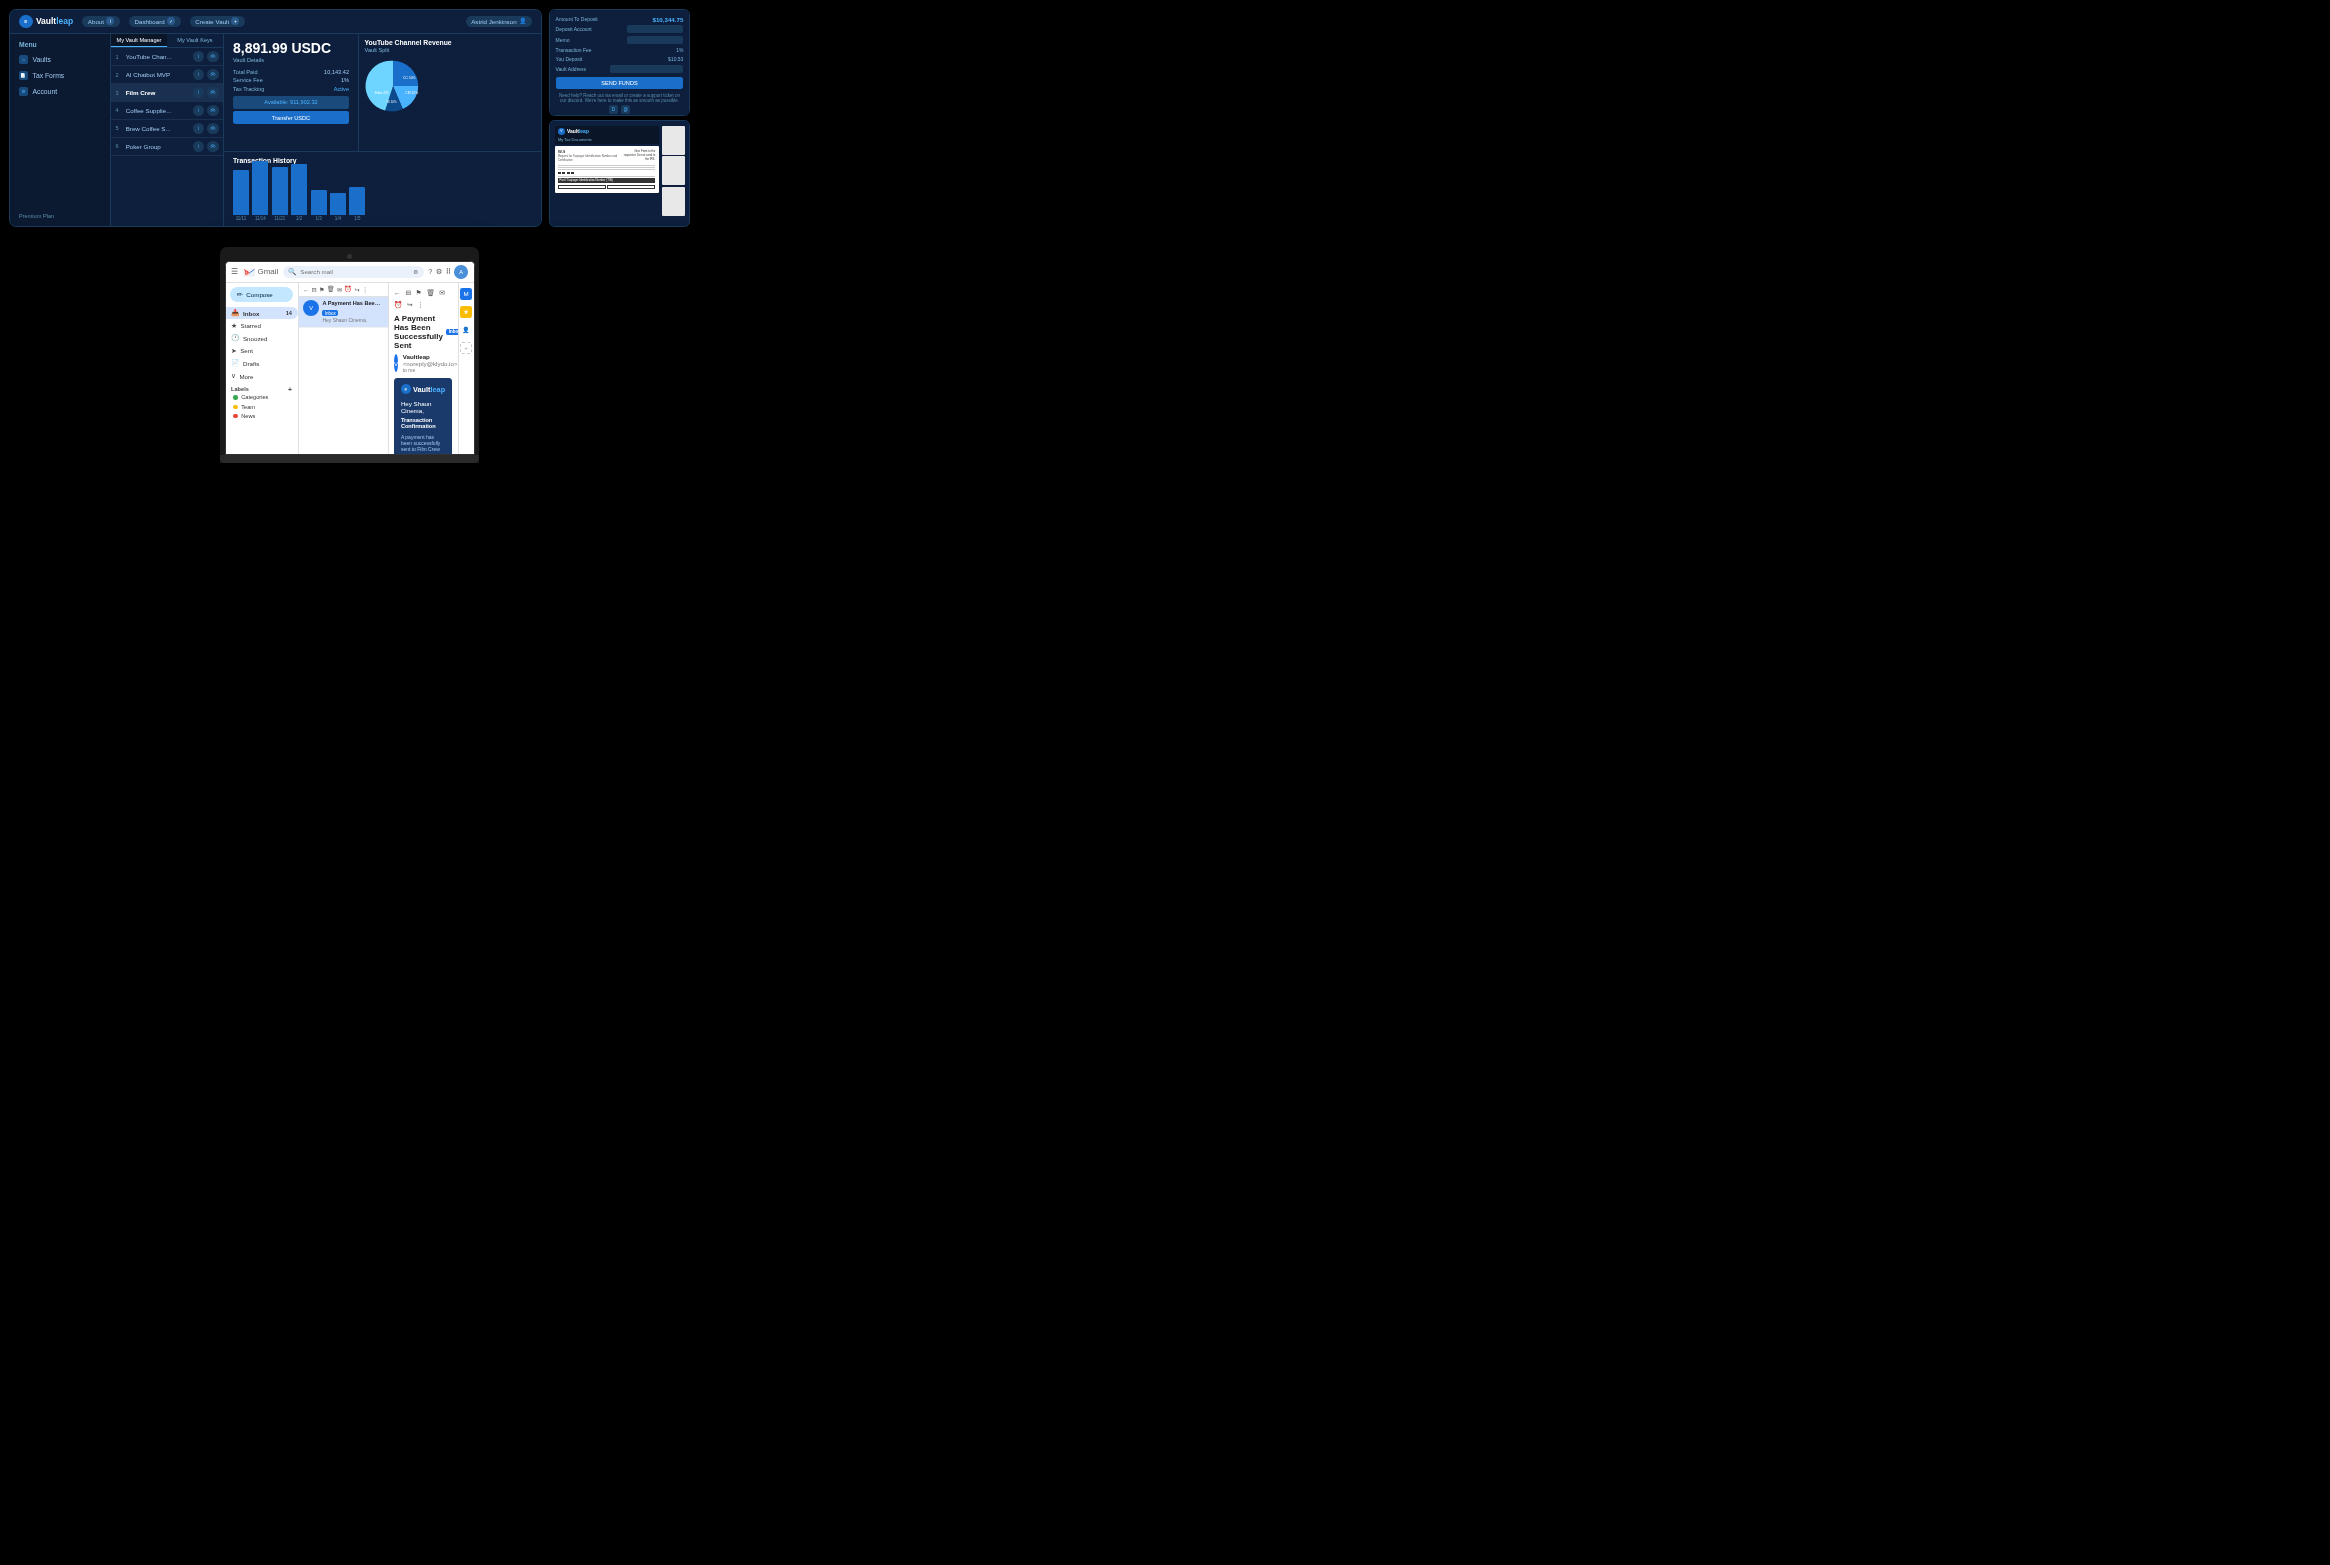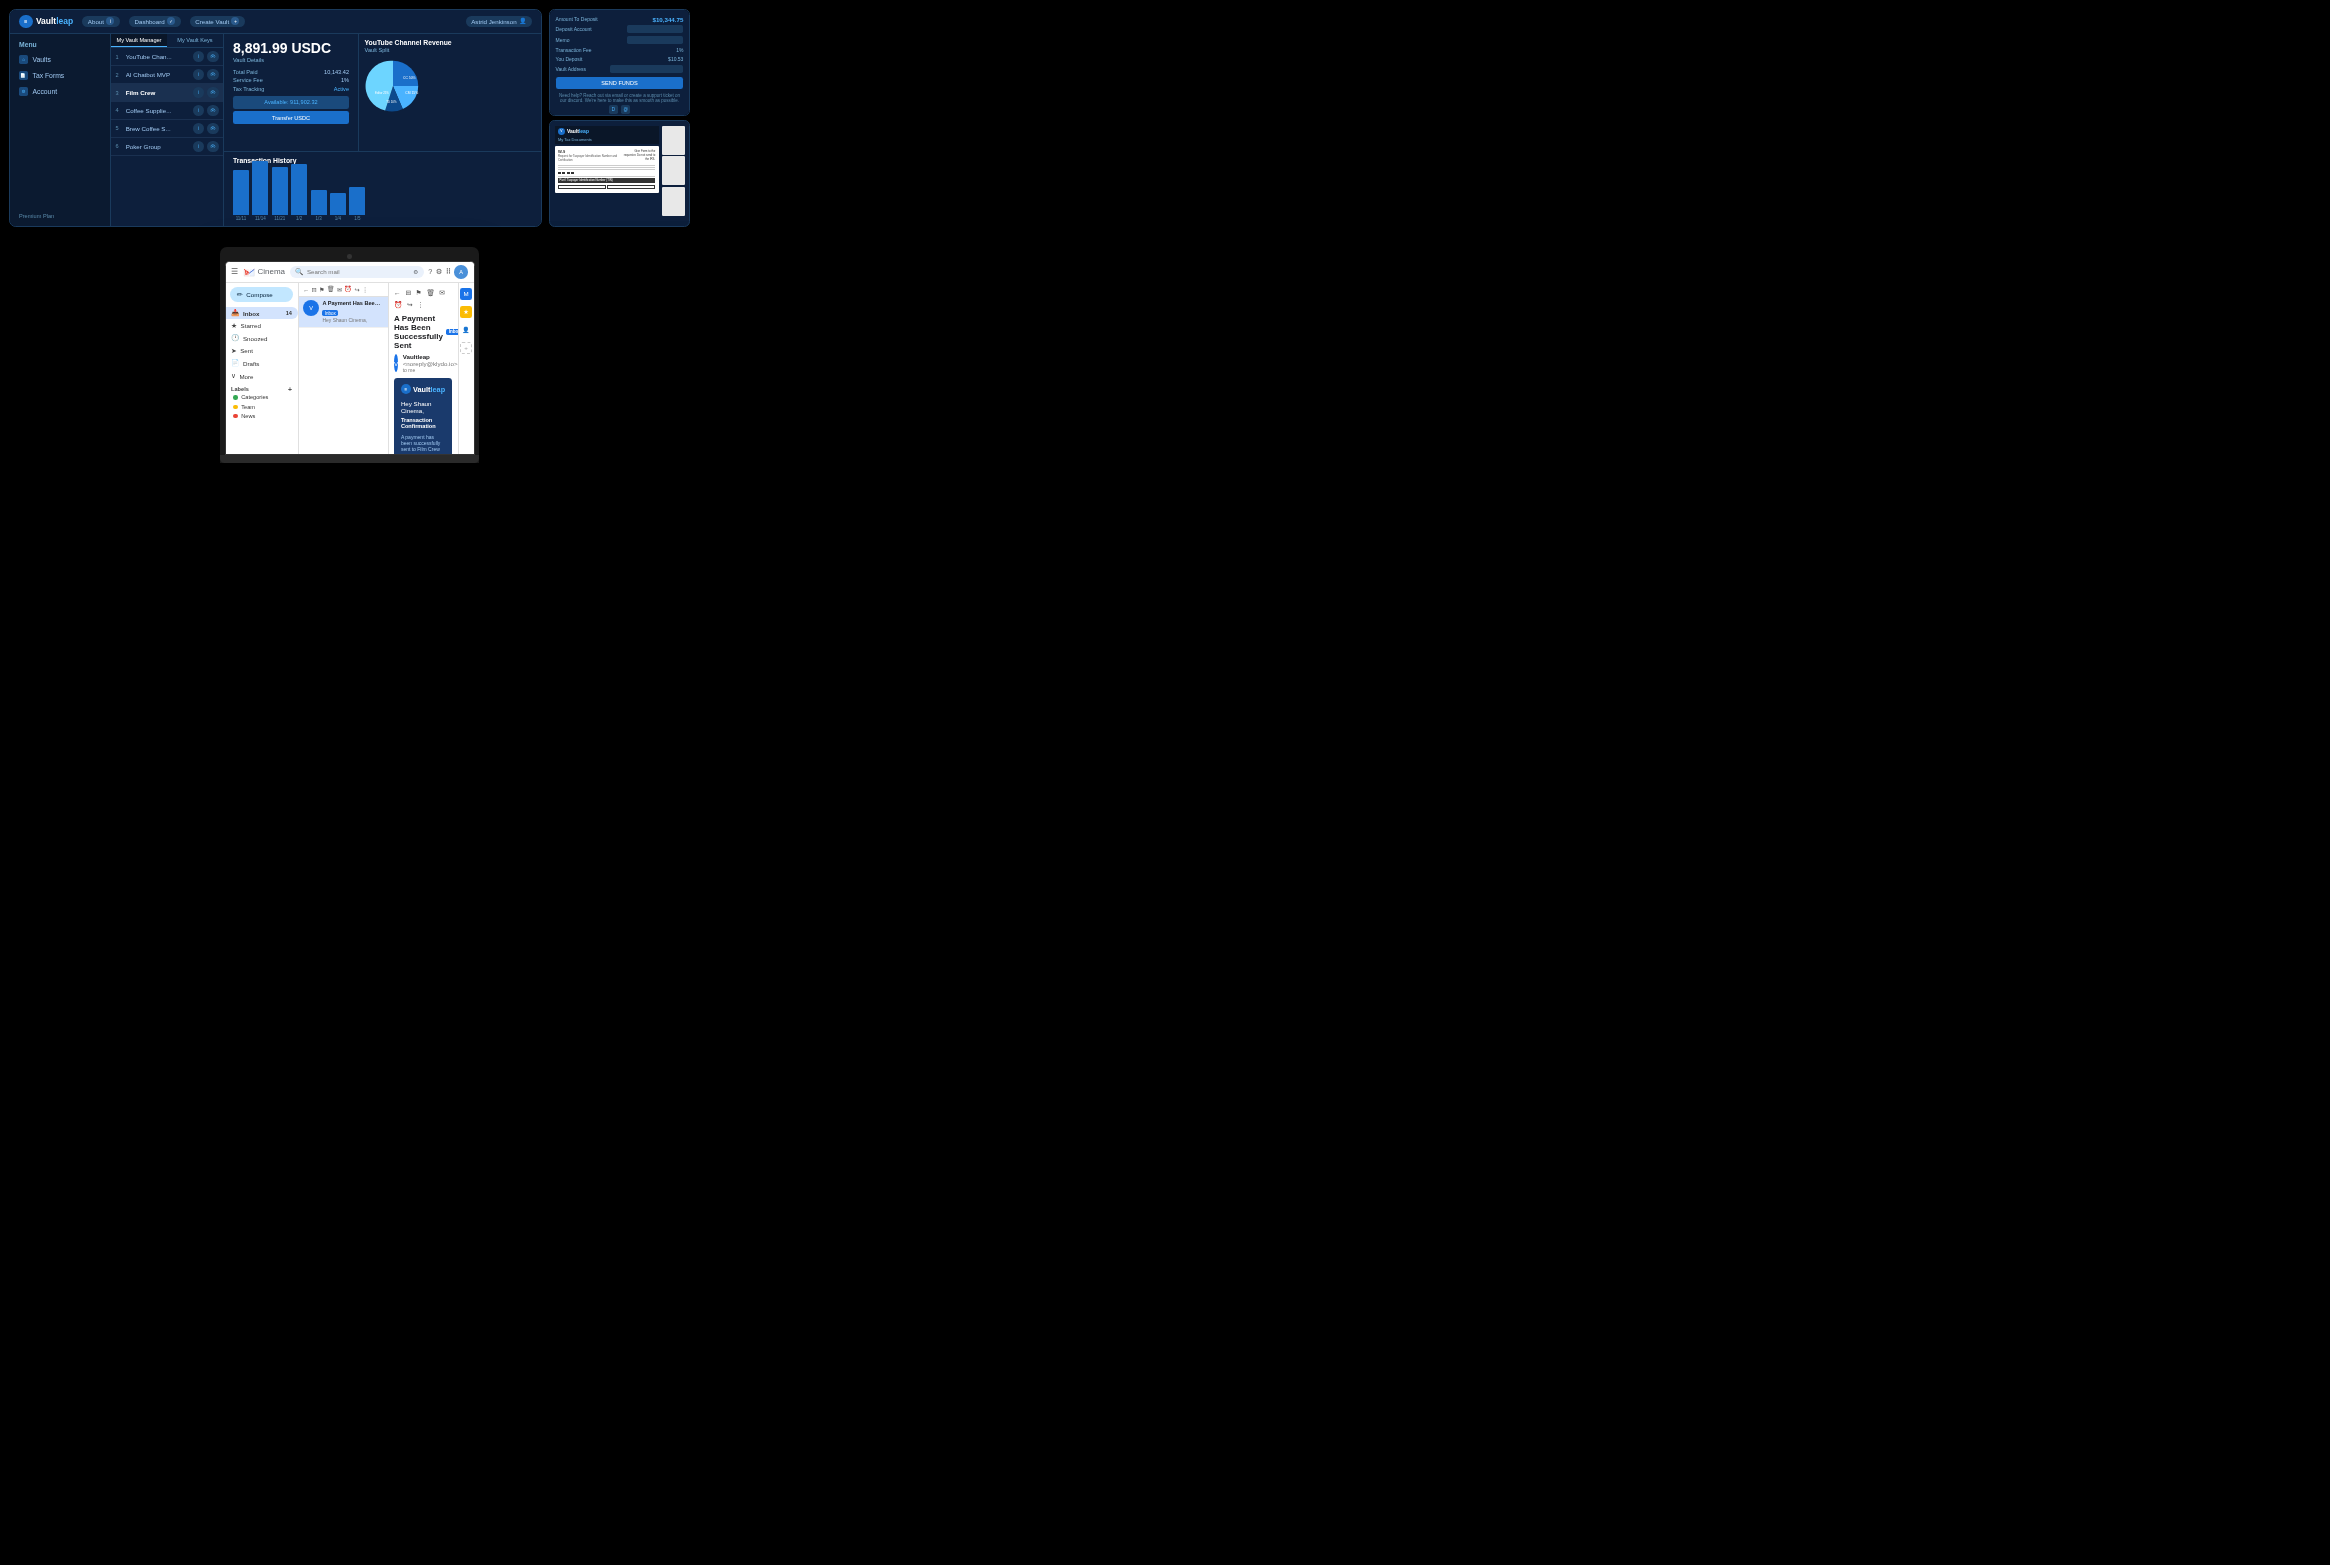--- a/index.html
+++ b/index.html
@@ -790,21 +790,21 @@
             <svg width="12.4" height="12.4" viewBox="0 0 22 22" style="font-size:16px">
               <rect width="22" height="22" rx="3" fill="white"></rect>
               <path d="M2 6 L11 13 L20 6" stroke="#ea4335" stroke-width="1.5" fill="none"></path>
               <path d="M2 6 L2 18 L20 18 L20 6 L11 13 Z" fill="white" stroke="#ccc" stroke-width="0.5"></path>
               <path d="M2 6 L11 13" stroke="#ea4335" stroke-width="1.5"></path>
               <path d="M11 13 L20 6" stroke="#4285f4" stroke-width="1.5"></path>
               <rect x="2" y="6" width="8" height="12" fill="#ea4335" opacity="0.1"></rect>
               <rect x="12" y="6" width="8" height="12" fill="#4285f4" opacity="0.1"></rect>
               <text x="3" y="16" font-size="8" font-weight="bold" fill="#ea4335">M</text>
             </svg>
-            <span style="font-size:8px;color:#5f6368;">Cinema</span>
+            <span style="font-size:8px;color:#5f6368;">Gmail</span>
           </div>
           <div class="search-bar">
             <span style="color:#5f6368;font-size:6.8px;">🔍</span>
             <input class="search-input-g" type="text" placeholder="Search mail" style="">
             <span style="color:#5f6368;font-size:5.6px;">⚙</span>
           </div>
           <div class="header-icons">
             <span class="hdr-icon">?</span>
             <span class="hdr-icon">⚙</span>
             <span class="hdr-icon">⠿</span>

